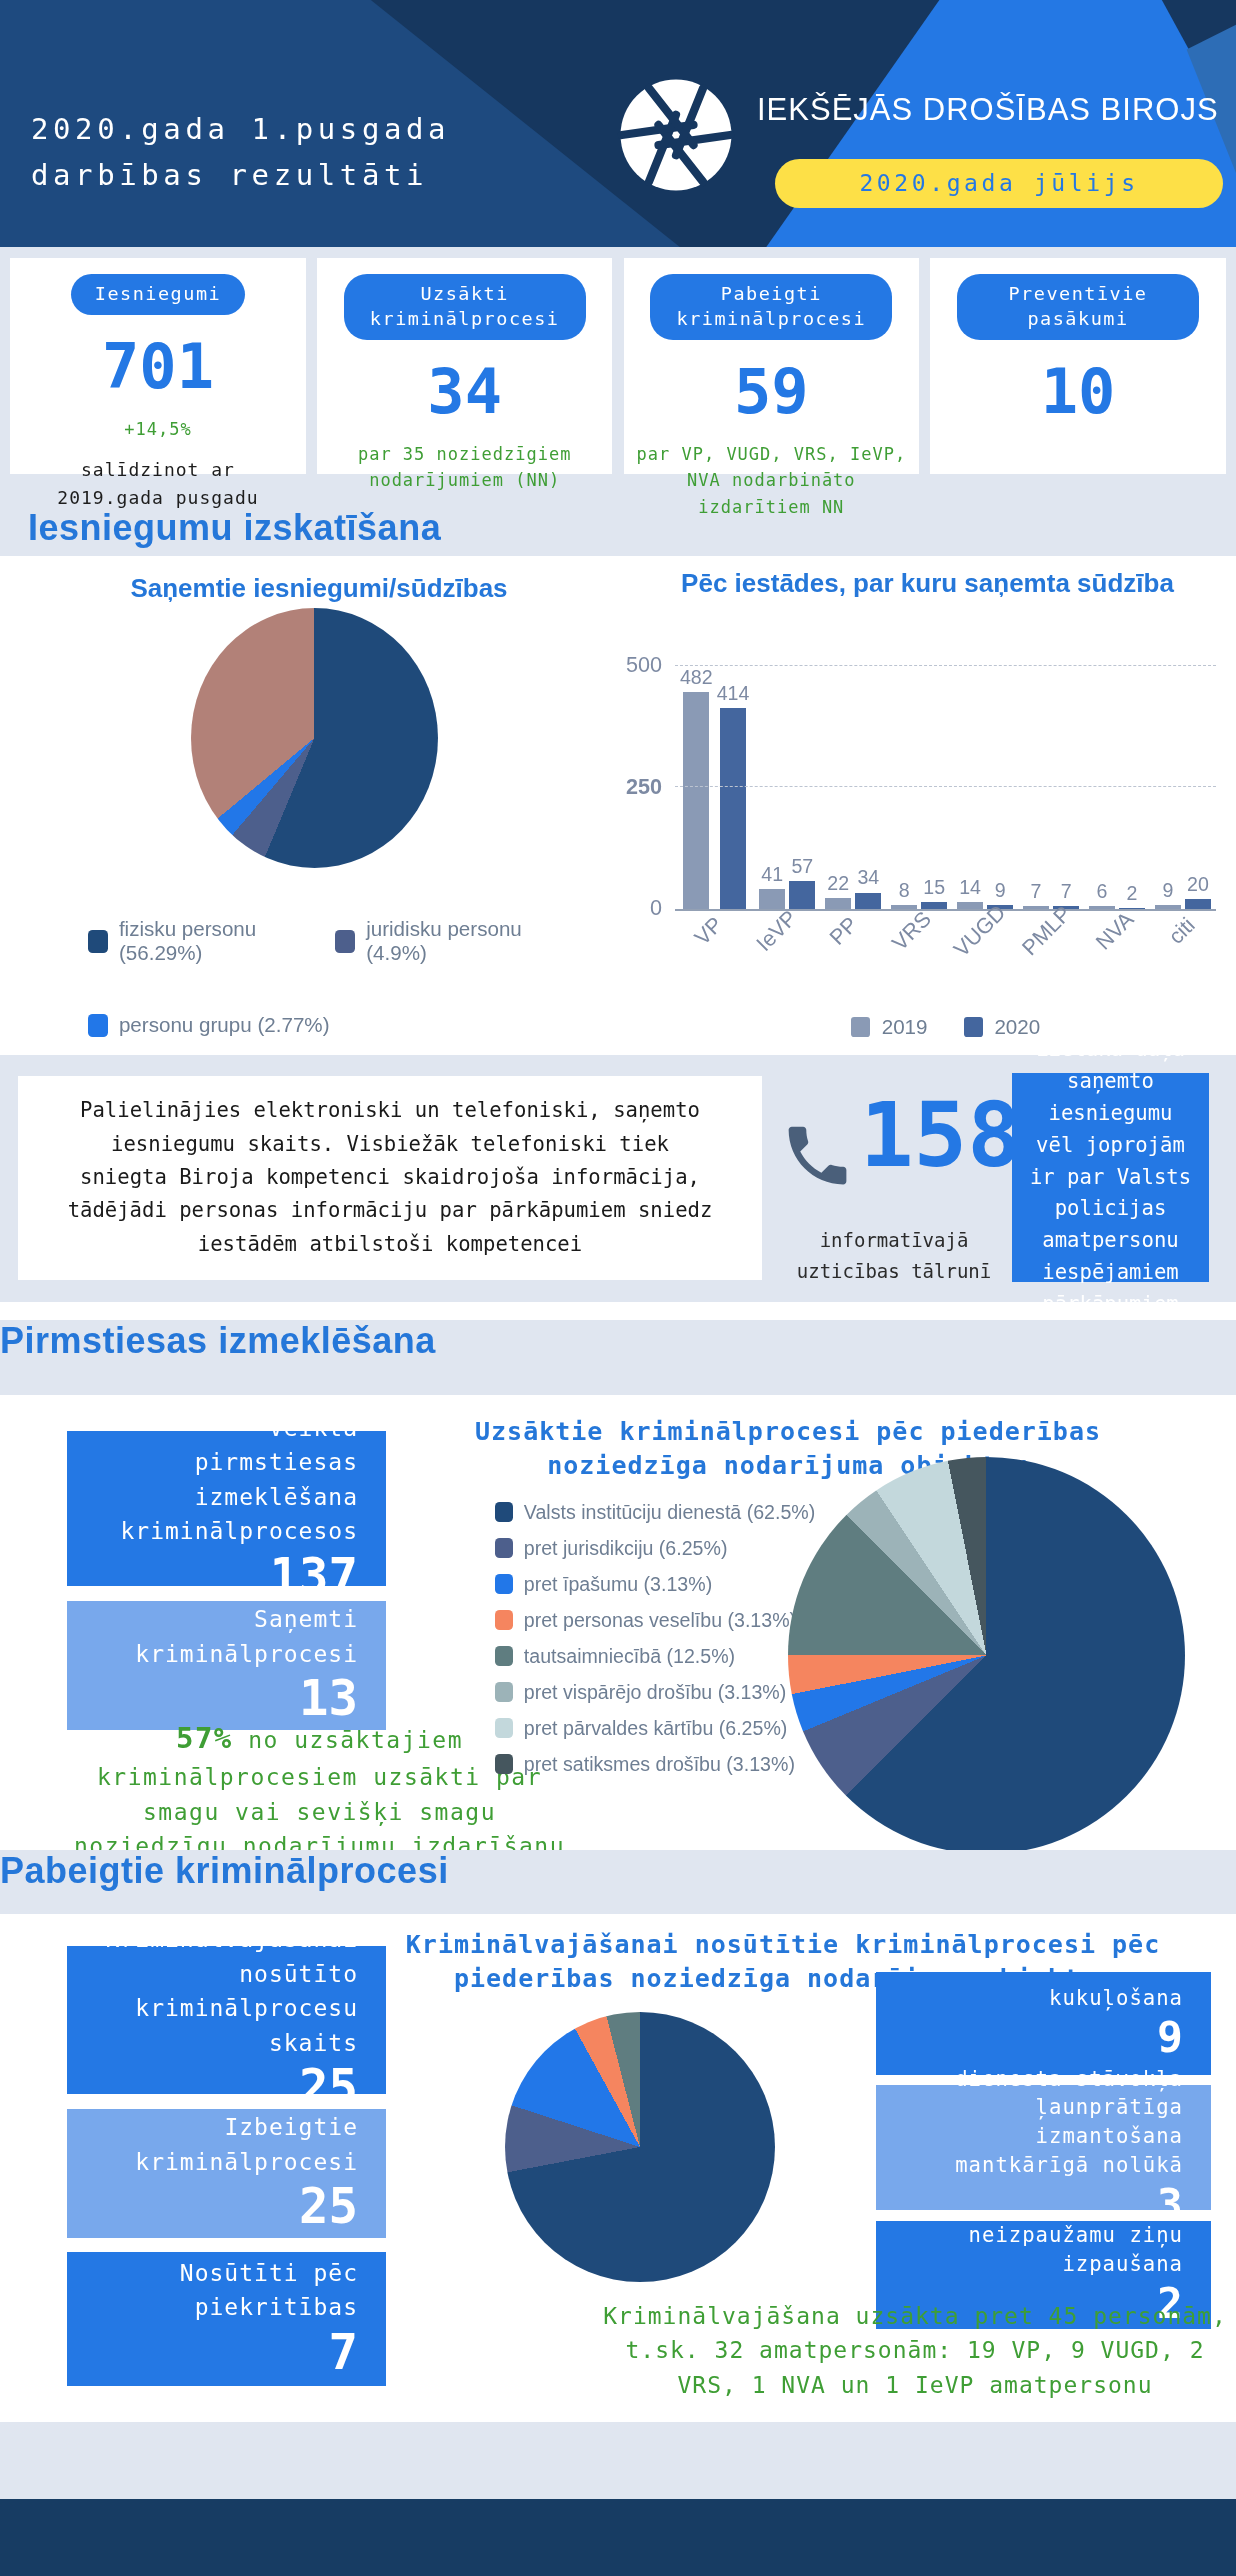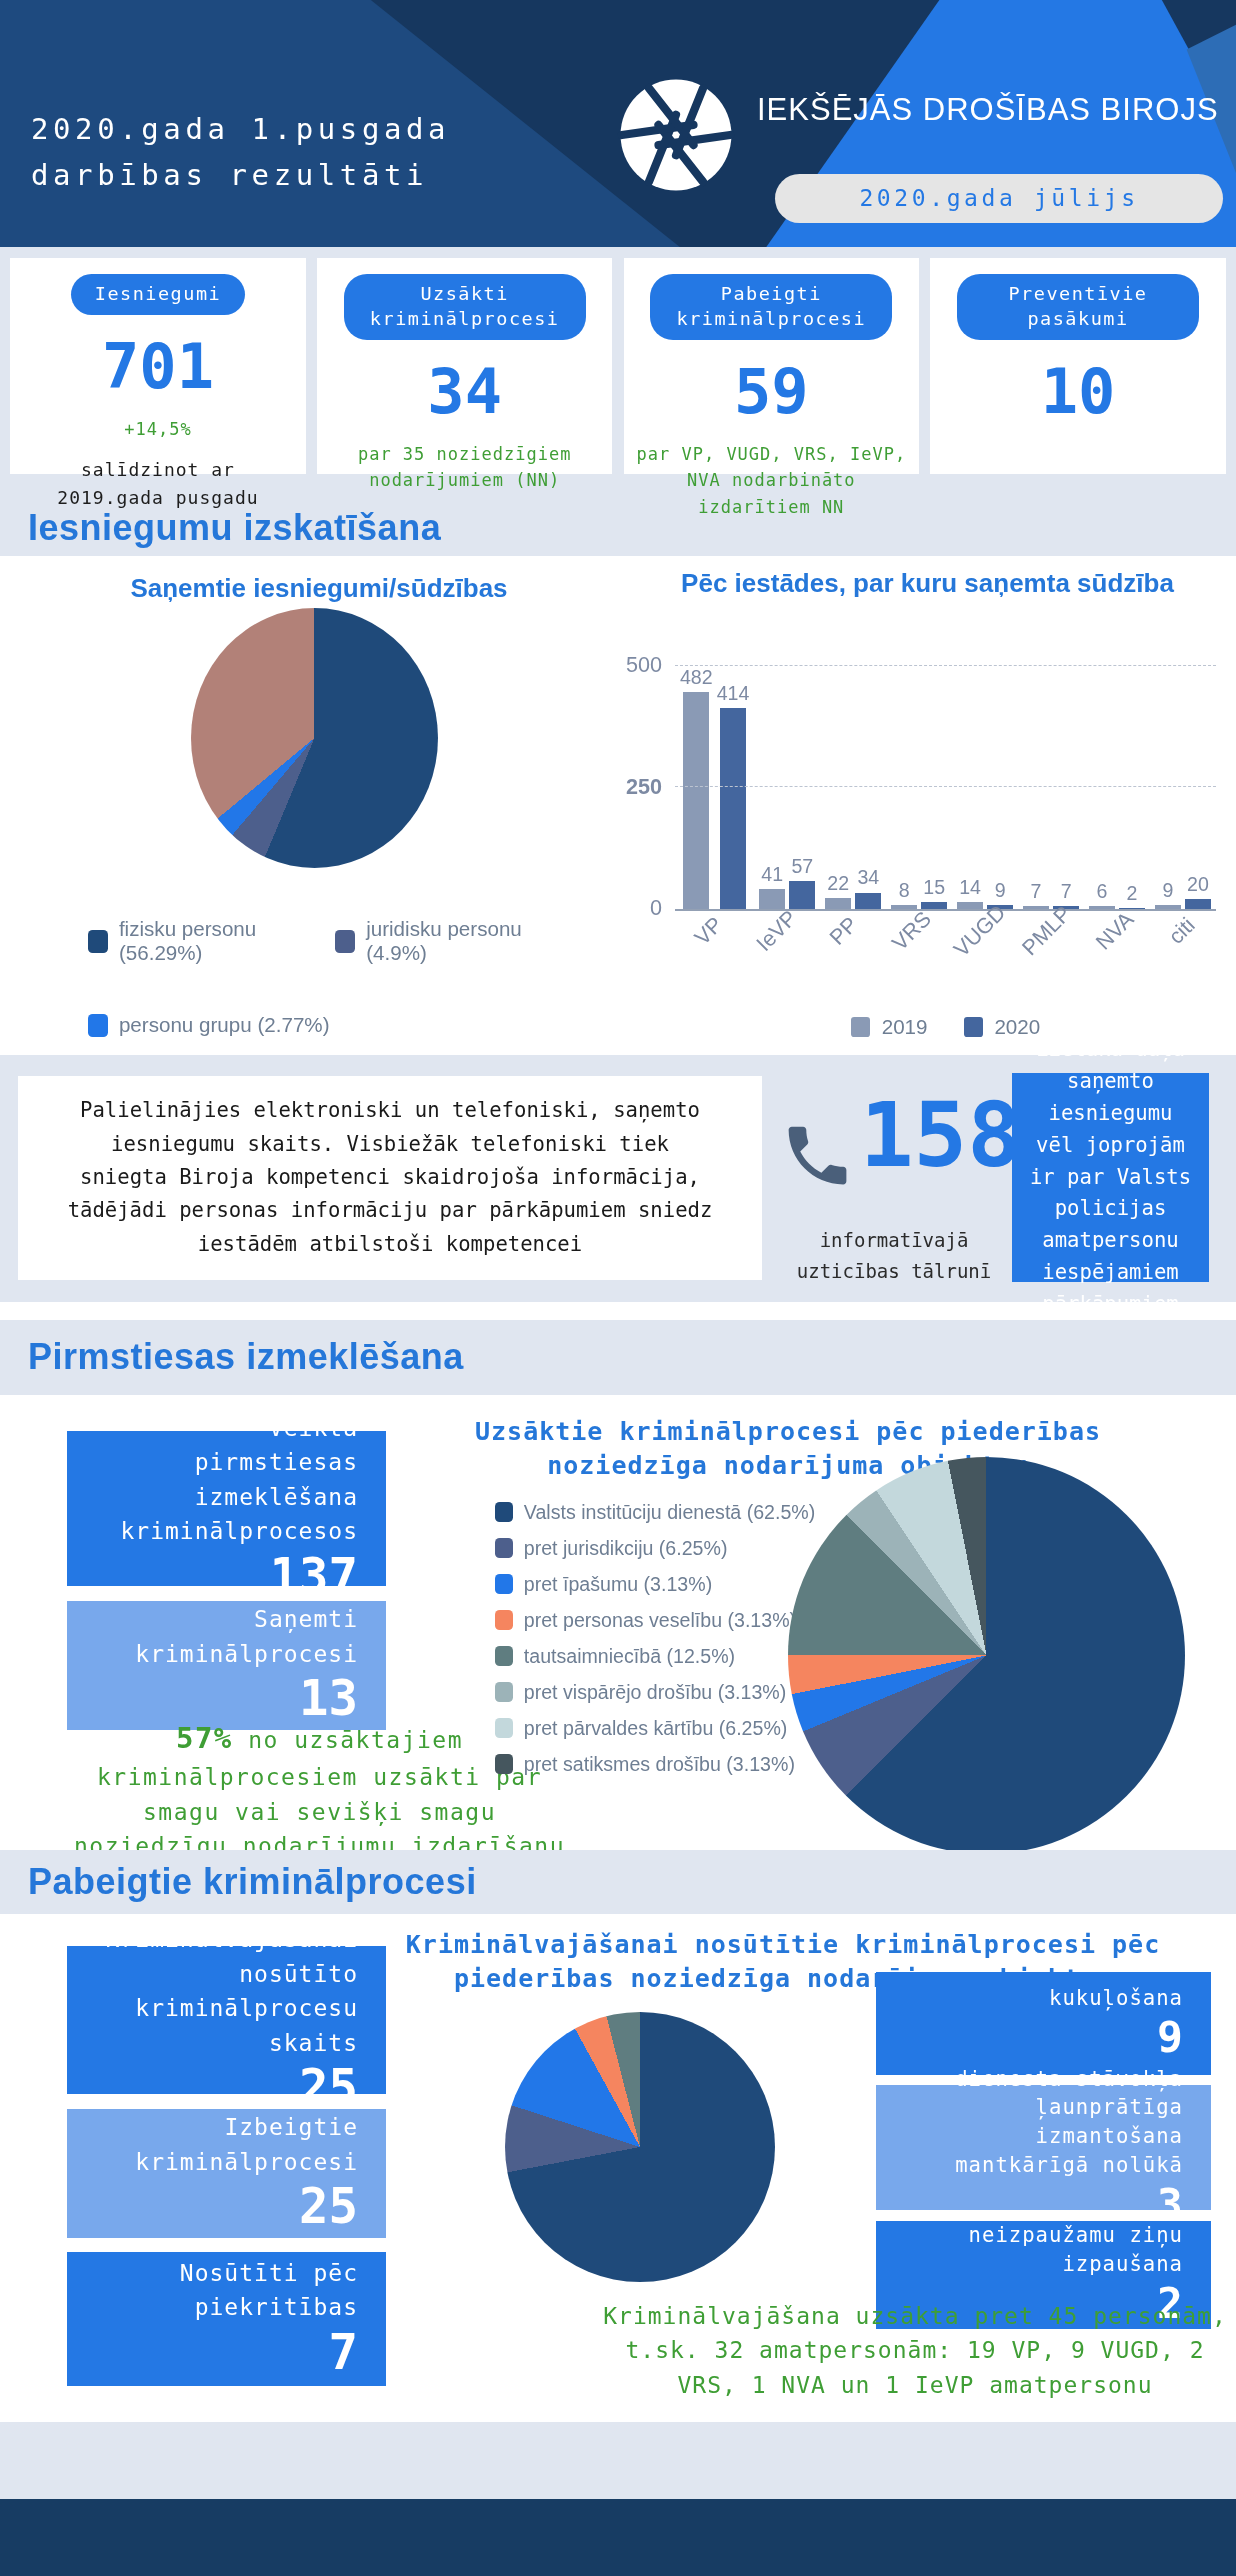--- a/index.html
+++ b/index.html
@@ -8,21 +8,21 @@
   #page{position:relative;width:1236px;height:3549px;overflow:hidden;background:#fff;font-family:"Liberation Sans",sans-serif;}
 
   
   .sec-header{position:relative;width:100%;height:247px;background:#1e4a7f;overflow:hidden;}
   .hdr-dark{position:absolute;inset:0;background:#16375f;clip-path:polygon(30% 0,100% 0,100% 100%,55% 100%);}
   .hdr-beam{position:absolute;inset:0;background:#2478e4;clip-path:polygon(76% 0,94% 0,100% 55%,100% 100%,62% 100%);}
   .hdr-mid{position:absolute;inset:0;background:#2d6db6;clip-path:polygon(96% 20%,100% 10%,100% 70%);}
   .hdr-title{position:absolute;left:31px;top:106px;color:#fff;font-size:29px;line-height:1.6;letter-spacing:4.6px;font-family:"DejaVu Sans Mono",monospace;}
   .hdr-logo{position:absolute;left:613px;top:72px;width:126px;height:126px;}
   .hdr-org{position:absolute;left:757px;top:92px;width:474px;color:#fff;font-size:31px;letter-spacing:1px;white-space:nowrap;}
-  .hdr-pill{position:absolute;left:775px;top:174px;width:448px;height:49px;background:#e5e5e5;border-radius:25px;
+  .hdr-pill{position:absolute;left:775px;top:159px;width:448px;height:49px;background:#fde047;border-radius:25px;
             color:#2478e4;font-size:23px;letter-spacing:3.6px;text-align:center;line-height:49px;font-family:"DejaVu Sans Mono",monospace;}
 
   
   .sec-stats{position:relative;width:100%;height:309px;background:#e0e6f0;}
   .stats-row{position:absolute;left:10.3px;top:11.3px;right:10.3px;height:216px;display:flex;gap:11.3px;}
   .stat-card{flex:1;background:#fff;display:flex;flex-direction:column;align-items:center;padding:15.5px 12.4px 10.3px;}
   .stat-pill{background:#2478e4;color:#fff;border-radius:23px;padding:8.2px 24px;font-size:18.5px;line-height:1.35;
              text-align:center;letter-spacing:1.5px;font-family:"DejaVu Sans Mono",monospace;max-width:242px;}
   .stat-num{color:#2478e4;font-size:62px;font-weight:bold;margin-top:14.4px;font-family:"DejaVu Sans Mono",monospace;}
   .stat-green{color:#3f9e35;font-size:17px;line-height:1.55;text-align:center;margin-top:13.4px;letter-spacing:1px;font-family:"DejaVu Sans Mono",monospace;}
@@ -61,21 +61,21 @@
   .sec-phone{position:relative;width:100%;height:247px;background:#e0e6f0;}
   .phone-card{position:absolute;left:18px;top:20.6px;width:744px;height:204px;background:#fff;display:flex;align-items:center;justify-content:center;padding:0 46px;}
   .phone-card p{margin:0;color:#1a1a1a;font-size:20.6px;line-height:1.62;text-align:center;font-family:"DejaVu Sans Mono",monospace;}
   .phone-icon{position:absolute;left:779px;top:62px;width:77px;height:77px;}
   .phone-num{position:absolute;left:860px;top:28px;color:#2478e4;font-size:89px;font-weight:bold;font-family:"DejaVu Sans Mono",monospace;}
   .phone-cap{position:absolute;left:773px;top:170px;width:242px;text-align:center;color:#2b2b2b;font-size:19px;line-height:1.65;font-family:"DejaVu Sans Mono",monospace;}
   .phone-note{position:absolute;left:1012px;top:18px;width:197px;height:209px;background:#2478e4;color:#fff;display:flex;align-items:center;
               font-size:20.6px;line-height:1.55;text-align:center;padding:10.3px 13.4px;font-family:"DejaVu Sans Mono",monospace;}
 
   .gap-white{width:100%;height:17.5px;background:#fff;}
-  .band-title{position:relative;width:100%;background:#e0e6f0;display:flex;align-items:center;padding-left:28px;}
+  .band-title{position:relative;width:100%;background:#e0e6f0;display:flex;align-items:flex-start;}
   .band-title2{height:75px;}
   .band-title3{height:64px;}
 
   
   .sec-pretrial{position:relative;width:100%;height:455px;background:#fff;}
   .mono-chart-title{color:#2577d9;font-size:25px;font-weight:bold;letter-spacing:1px;text-align:center;line-height:1.35;font-family:"DejaVu Sans Mono",monospace;}
   .pretrial-title{position:absolute;left:422px;top:20.6px;width:732px;}
   .box{color:#fff;text-align:right;font-family:"DejaVu Sans Mono",monospace;display:flex;flex-direction:column;justify-content:center;padding:12.4px 28px;}
   .box .box-label{font-size:23px;line-height:1.5;letter-spacing:1px;}
   .box .box-num{font-size:49px;font-weight:bold;line-height:1.15;}

